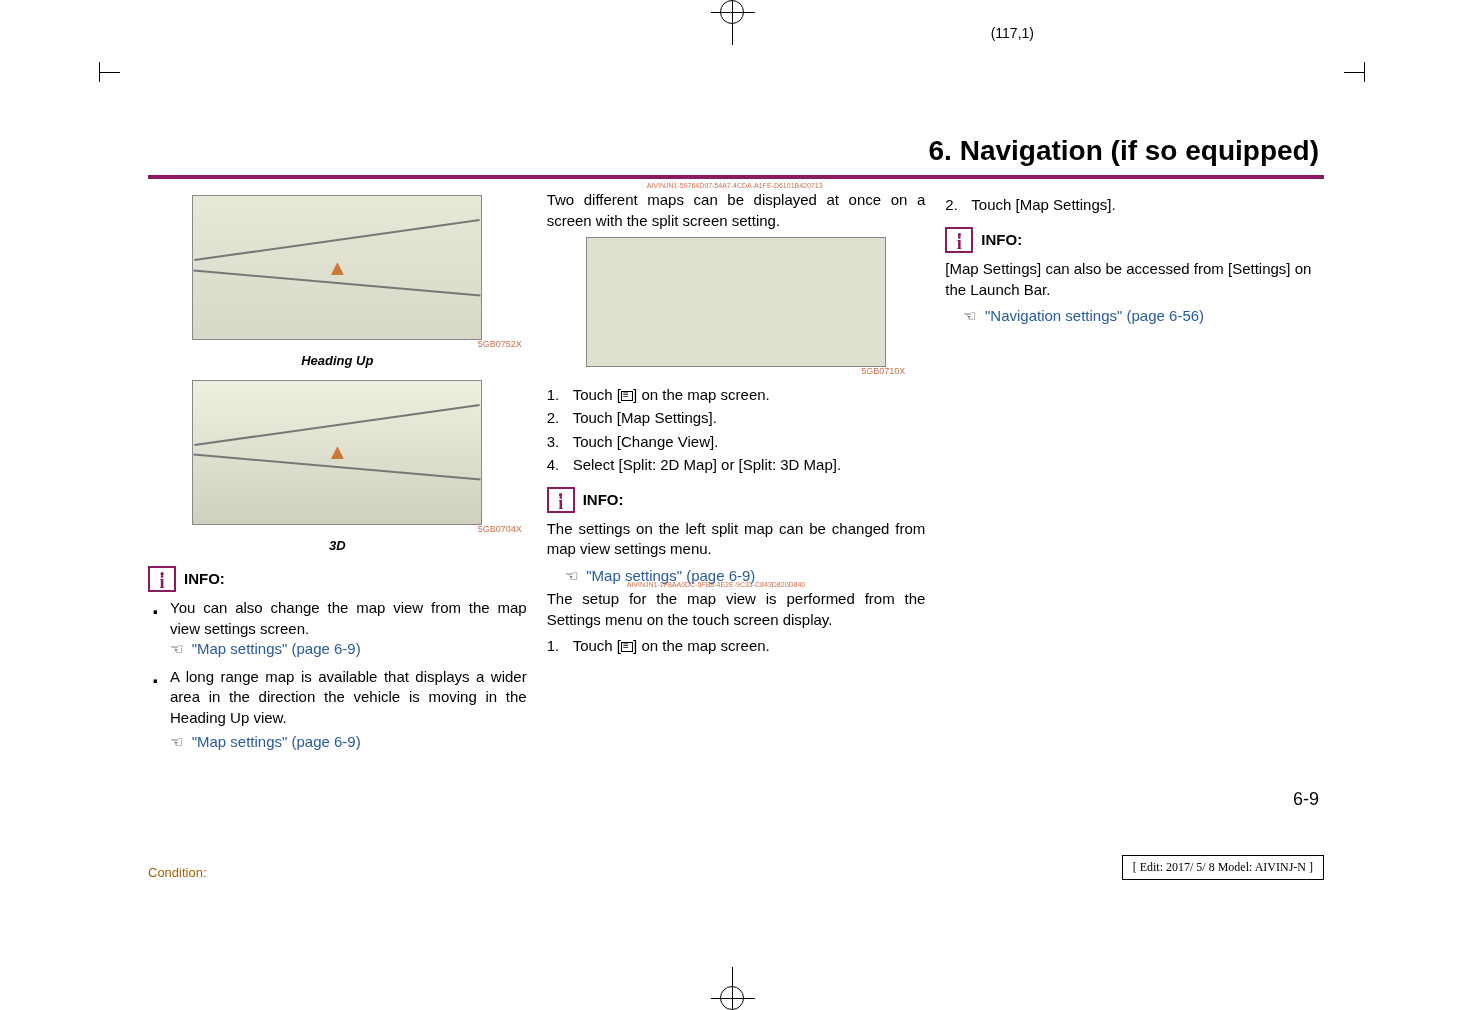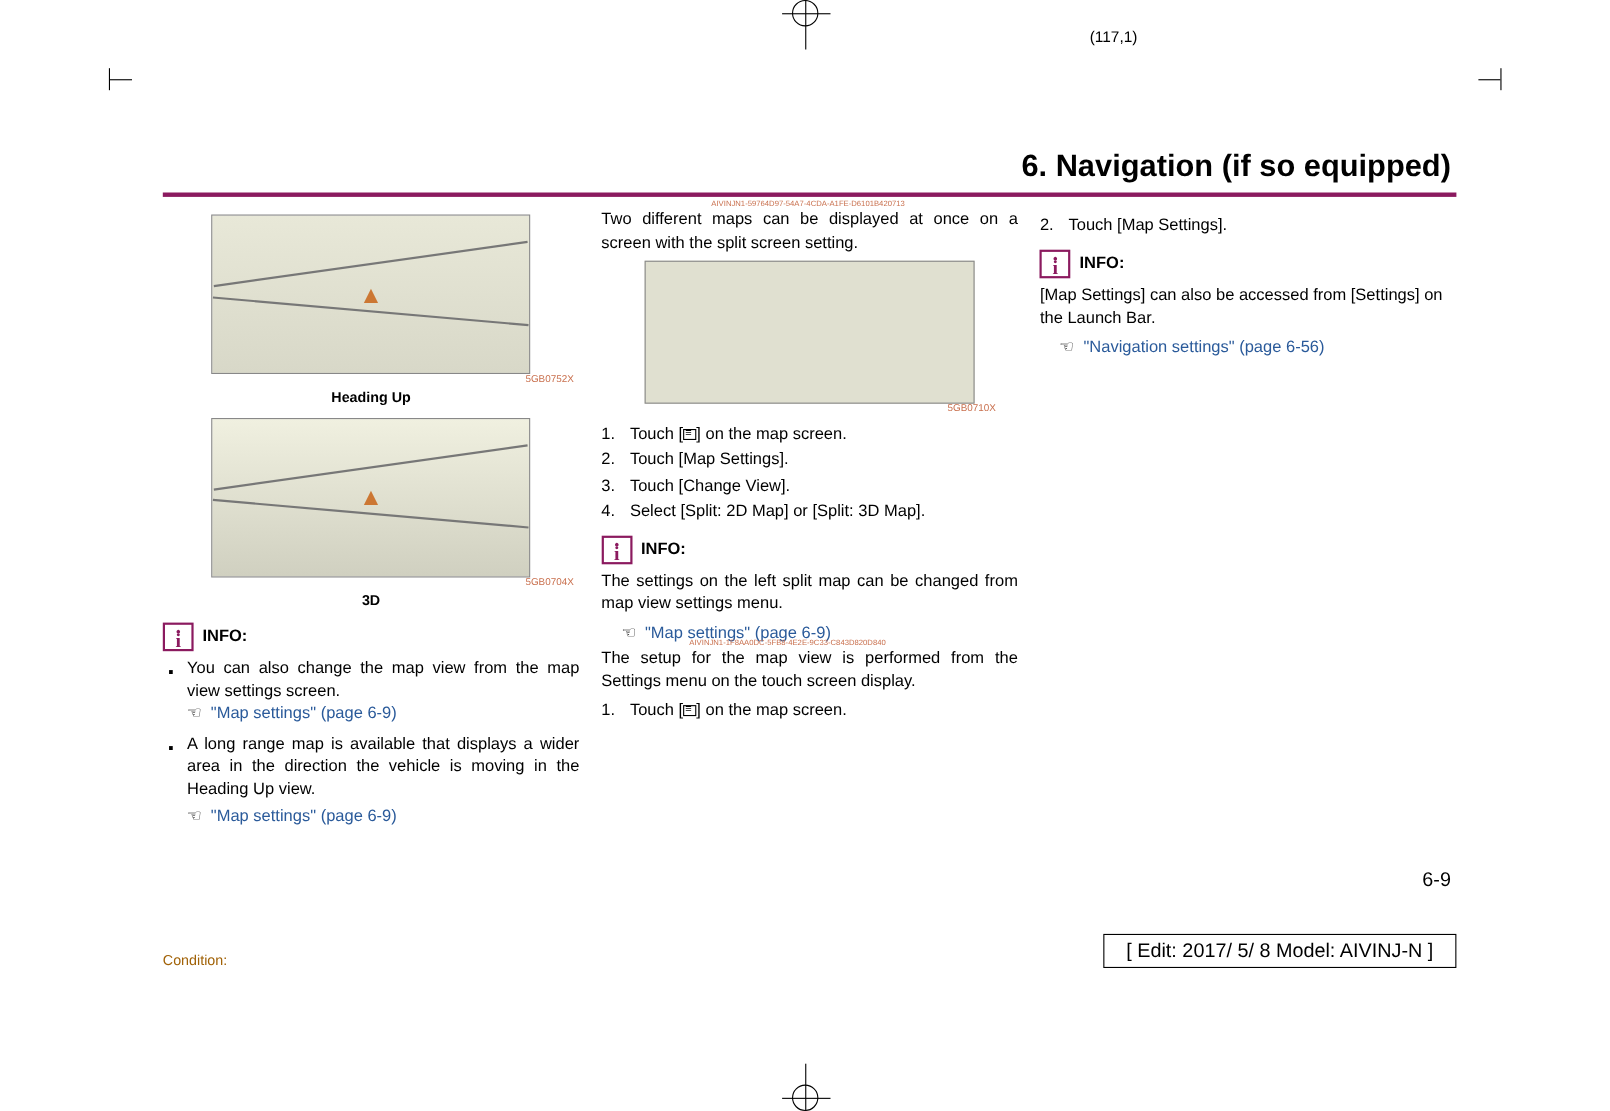--- a/index.html
+++ b/index.html
@@ -159,20 +159,21 @@
       color: #c9704e;
       margin-top: -2px;
       padding-right: 5px;
     }
     .img-caption {
       text-align: center;
       font-weight: bold;
       font-size: 13px;
       margin-top: 2px;
       margin-bottom: 10px;
+      font-style: italic;
     }
     .info-box {
       display: flex;
       align-items: center;
       gap: 8px;
       margin: 12px 0 6px 0;
     }
     .info-icon {
       width: 28px;
       height: 26px;
@@ -292,22 +293,23 @@
       bottom: 130px;
       left: 148px;
       color: #a16207;
       font-size: 13px;
     }
     .edit-info {
       position: absolute;
       bottom: 130px;
       right: 140px;
       border: 1px solid #000;
-      padding: 4px 20px;
-      font-size: 18px;
+      padding: 4px 10px;
+      font-size: 12px;
+      font-family: Liberation Serif, serif;
     }
     .sub-link {
       padding-left: 22px;
       margin-bottom: 8px;
     }
   </style>
 </head>
 <body>
 
 <div class="crop-mark-top">

